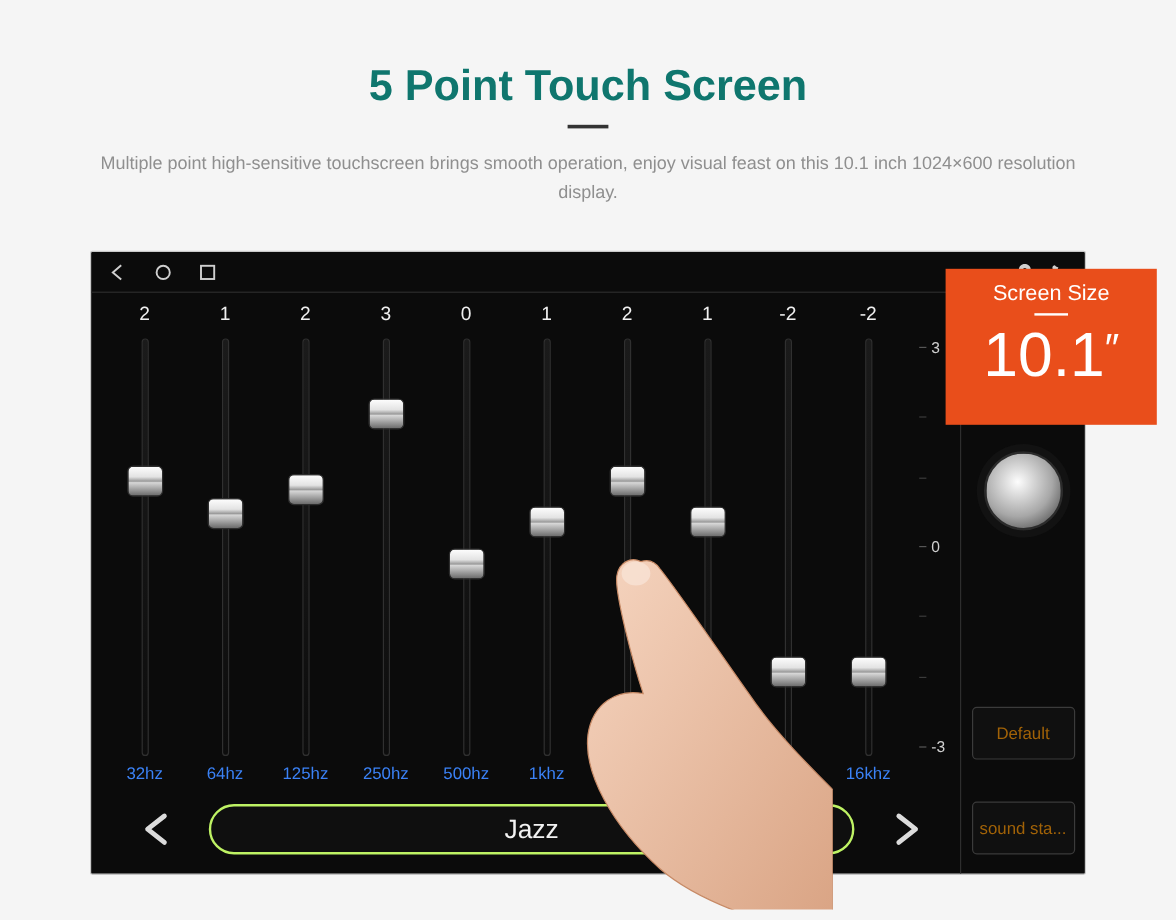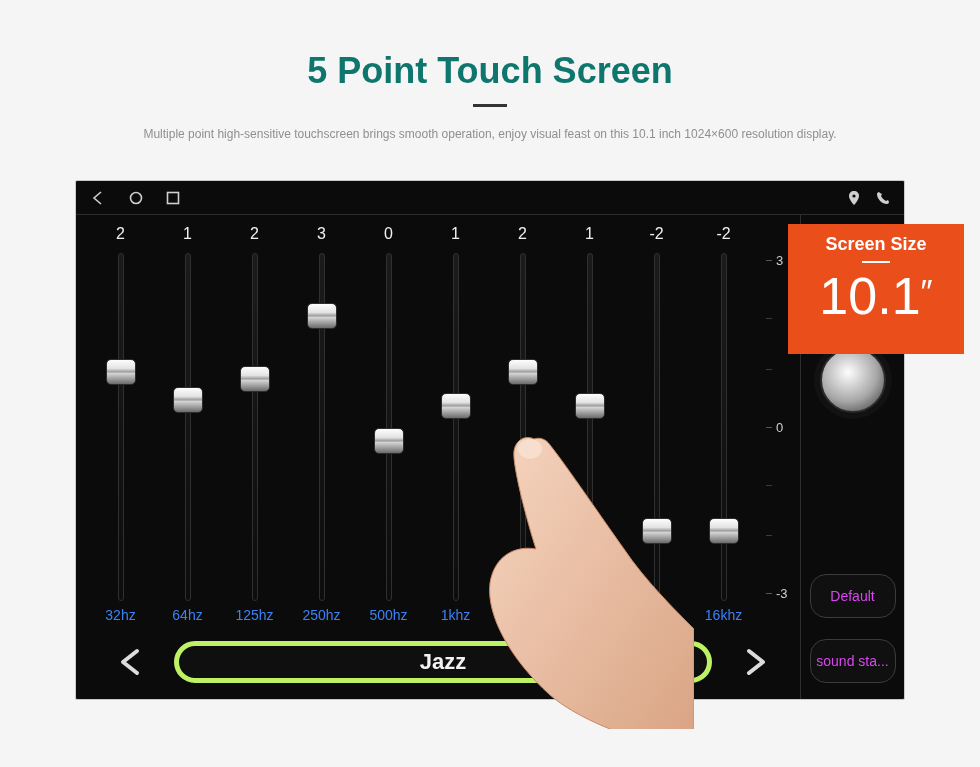--- a/index.html
+++ b/index.html
@@ -21,21 +21,21 @@
     color: #0f766e;
     text-align: center;
   }
   .title-divider {
     width: 34px;
     height: 3px;
     background: #333;
     margin: 12px auto 18px;
   }
   .subtitle {
-    font-size: 12px;
+    font-size: 15px;
     color: #8f8f8f;
     text-align: center;
     max-width: 840px;
     line-height: 1.6;
   }
   .screen-wrap {
     position: relative;
     margin-top: 36px;
     width: 830px;
     height: 520px;
@@ -165,29 +165,28 @@
     height: 40px;
     display: flex;
     align-items: center;
     justify-content: center;
     cursor: pointer;
   }
   .arrow-btn svg { display: block; }
   .preset-pill {
     flex: 1;
     height: 42px;
-    border: 5px solid #bef264;
+    border: 2px solid #bef264;
     border-radius: 22px;
     display: flex;
     align-items: center;
     justify-content: center;
     font-size: 22px;
     color: #f2f2f2;
     background: #0f0f0f;
-    font-weight: bold;
   }
   
   .loud-toggle {
     position: relative;
     width: 80px;
     height: 34px;
     border-radius: 18px;
     background: #1d1d1d;
     border: 1px solid #3a3a3a;
     margin-top: 60px;
@@ -213,46 +212,46 @@
     border-radius: 50%;
     background: radial-gradient(circle at 42% 38%, #fdfdfd, #a7a7a7 55%, #313131 100%);
     border: 2px solid #2b2b2b;
     box-shadow: 0 0 0 6px #121212;
     margin-top: 10px;
   }
   .side-btn {
     width: 86px;
     height: 44px;
     border: 1px solid #3b3b3b;
-    border-radius: 16px;
+    border-radius: 4px;
     background: #101010;
-    color: #d946ef;
+    color: #a16207;
     font-size: 14px;
     display: flex;
     align-items: center;
     justify-content: center;
     cursor: pointer;
     margin-top: auto;
   }
-  .side-btn + .side-btn { margin-top: 3px; margin-bottom: 6px; }
+  .side-btn + .side-btn { margin-top: 17px; margin-bottom: 6px; }
   
   .badge {
     position: absolute;
     right: 16px;
     top: 224px;
     width: 176px;
     height: 130px;
     background: #e94e1b;
     color: #fff;
     text-align: center;
     padding-top: 10px;
   }
   .badge .badge-title {
     font-size: 18px;
-    font-weight: 700;
+    font-weight: 400;
   }
   .badge .badge-divider {
     width: 28px;
     height: 2px;
     background: #fff;
     margin: 6px auto 2px;
   }
   .badge .badge-value {
     font-size: 52px;
     font-weight: 400;

